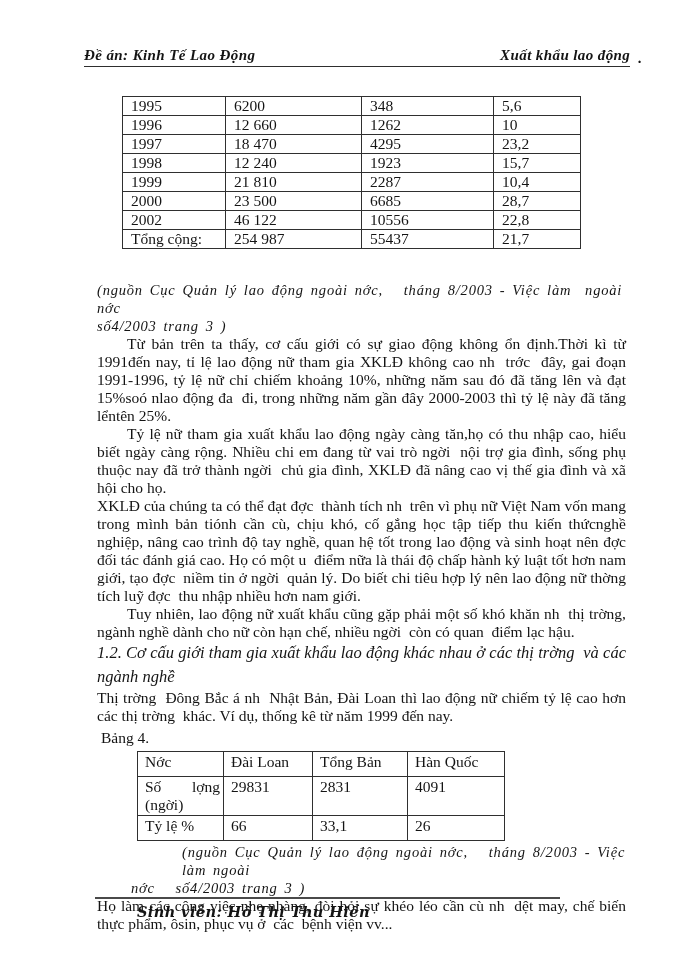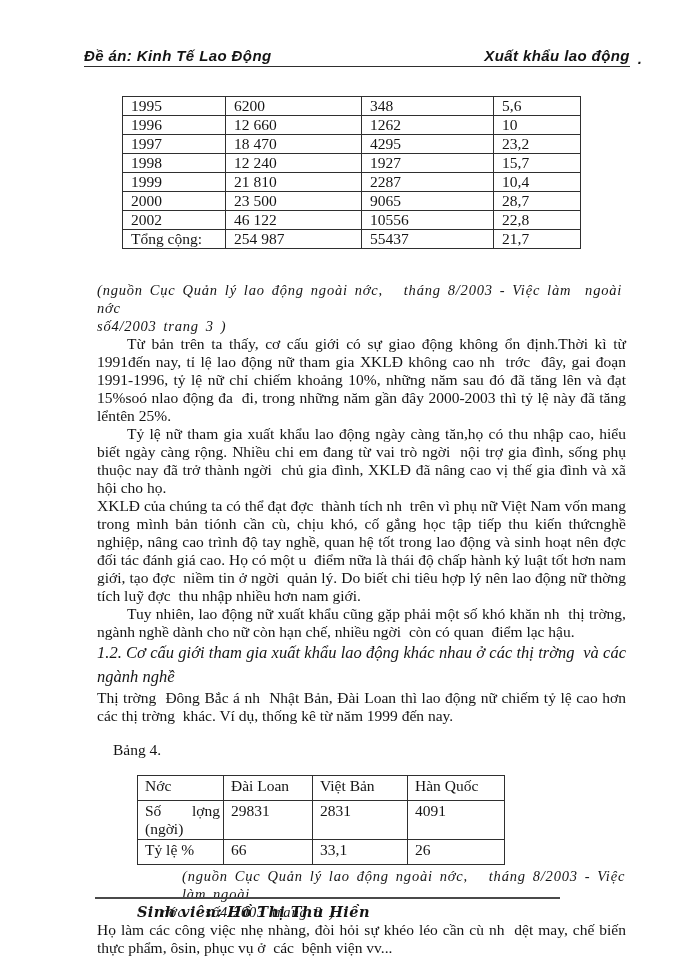--- a/index.html
+++ b/index.html
@@ -4,39 +4,39 @@
 <style>
   html,body { margin:0; padding:0; }
   body {
     width:700px; height:960px; background:#ffffff; color:#141414;
     font-family:"Liberation Serif", serif; overflow:hidden;
   }
   .page { position:relative; width:700px; height:960px; background:#fff; }
 
   
   .header { position:absolute; top:47px; left:84px; right:58px; display:flex; align-items:flex-end;
-            font-family:Liberation Sans, sans-serif; font-style:italic; font-weight:bold; font-size:15px; }
+            font-family:Liberation Serif, serif; font-style:italic; font-weight:bold; font-size:15px; }
   .header-underlined { flex:1; display:flex; justify-content:space-between;
                        border-bottom:1.6px solid #2e2e2e; padding-bottom:2px; letter-spacing:0.4px; }
   .header-dot { margin-left:8px; }
 
   
   table { border-collapse:collapse; table-layout:fixed; }
   .t1 { position:absolute; top:96px; left:122px; width:458px; font-size:15.5px; }
   .t1 td { border:1px solid #2f2f2f; height:16.5px; padding:0 2px 0 8px; vertical-align:middle; overflow:hidden; }
 
   
   .content { position:absolute; top:281px; left:97px; width:529px; font-size:15.5px; line-height:18px; }
   .para { margin:0; text-align:justify; white-space:pre-wrap;font-family:Liberation Serif, serif; }
   .indent { text-indent:30px; }
   .source-note { margin:0; font-style:italic; font-size:14.5px; letter-spacing:0.8px; word-spacing:2.5px; white-space:pre-wrap; }
   .src2-l1 { margin-left:85px; }
-  .src2-l2 { margin-left:64px; }
+  .src2-l2 { margin-left:34px; }
   .heading-italic { margin:0; font-style:italic; font-size:16.5px; line-height:24px; text-align:justify; white-space:pre-wrap; }
-  .caption { margin:16px; }
+  .caption { margin:4px; }
 
   
   .t2 { margin:2px 0 2px 40px; width:367px; font-size:15.5px; }
   .t2 td { border:1px solid #2f2f2f; height:22px; padding:1px 3px 1px 7px; vertical-align:top; }
   .t2 tr td:first-child { text-align:justify; }
 
   
   .footer-line { position:absolute; top:897px; left:95px; width:465px; border-top:2px solid #4a4a4a; }
   .footer-text { position:absolute; top:903px; left:100px; font-family:"DejaVu Serif", serif;
                  font-style:italic; font-weight:bold; font-size:14.5px; letter-spacing:0.4px;padding-left:37px; }
@@ -76,33 +76,33 @@
         </tr>
         <tr>
           <td>1997</td>
           <td>18 470</td>
           <td>4295</td>
           <td>23,2</td>
         </tr>
         <tr>
           <td>1998</td>
           <td>12 240</td>
-          <td>1927</td>
+          <td>1923</td>
           <td>15,7</td>
         </tr>
         <tr>
           <td>1999</td>
           <td>21 810</td>
           <td>2287</td>
           <td>10,4</td>
         </tr>
         <tr>
           <td>2000</td>
           <td>23 500</td>
-          <td>9065</td>
+          <td>6685</td>
           <td>28,7</td>
         </tr>
         <tr>
           <td>2002</td>
           <td>46 122</td>
           <td>10556</td>
           <td>22,8</td>
         </tr>
         <tr>
           <td>Tổng cộng:</td>
@@ -131,21 +131,21 @@
       <colgroup>
         <col style="width:86px">
           <col style="width:89px">
           <col style="width:95px">
           <col style="width:97px">
       </colgroup>
       <tbody>
           <tr>
             <td>Nớc</td>
             <td>Đài Loan</td>
-            <td>Việt Bản</td>
+            <td>Tổng Bản</td>
             <td>Hàn Quốc</td>
           </tr>
           <tr>
             <td>Số lợng (ngời)</td>
             <td>29831</td>
             <td>2831</td>
             <td>4091</td>
           </tr>
           <tr>
             <td>Tỷ lệ %</td>

